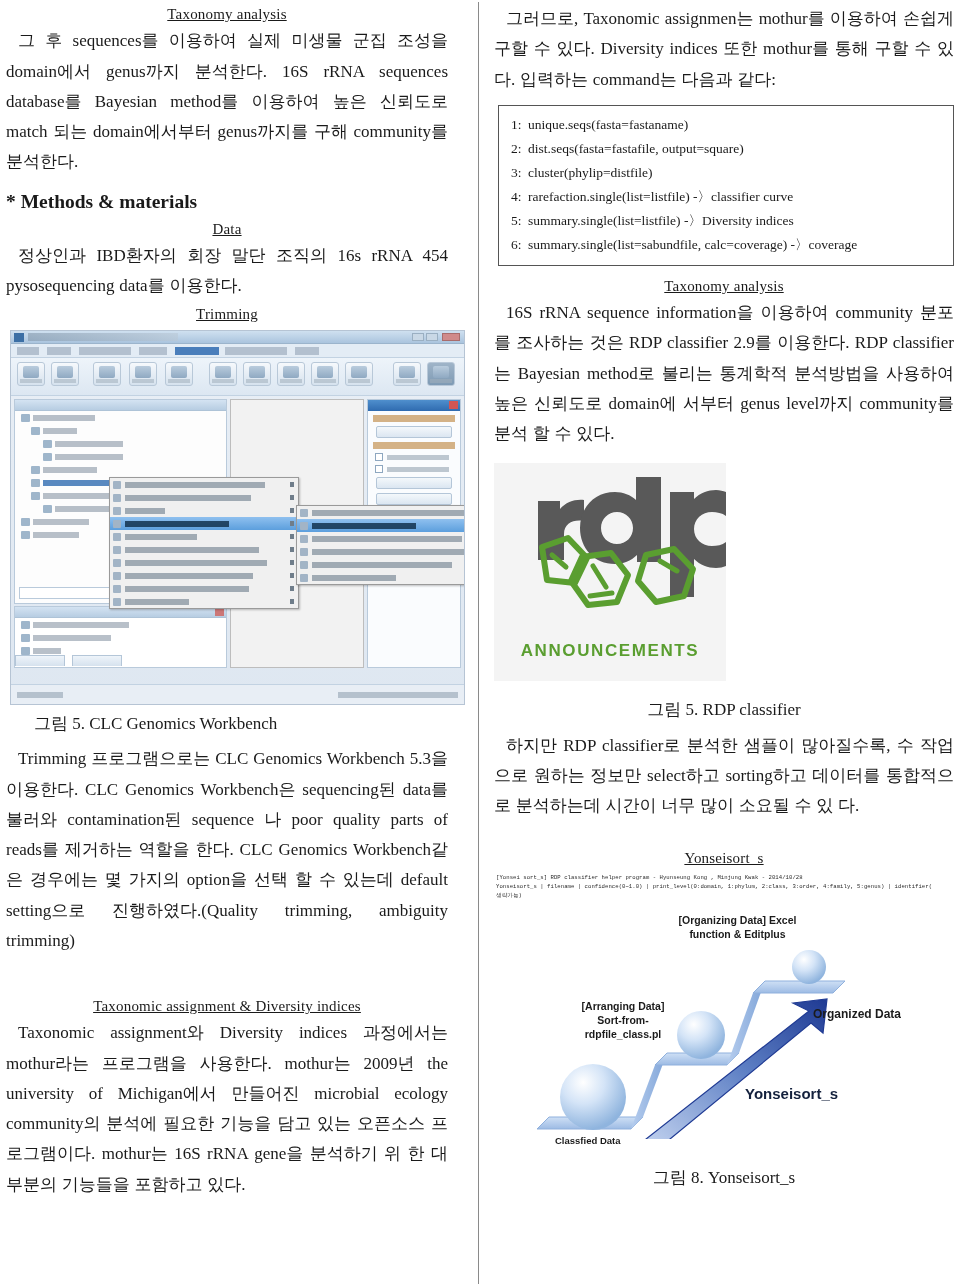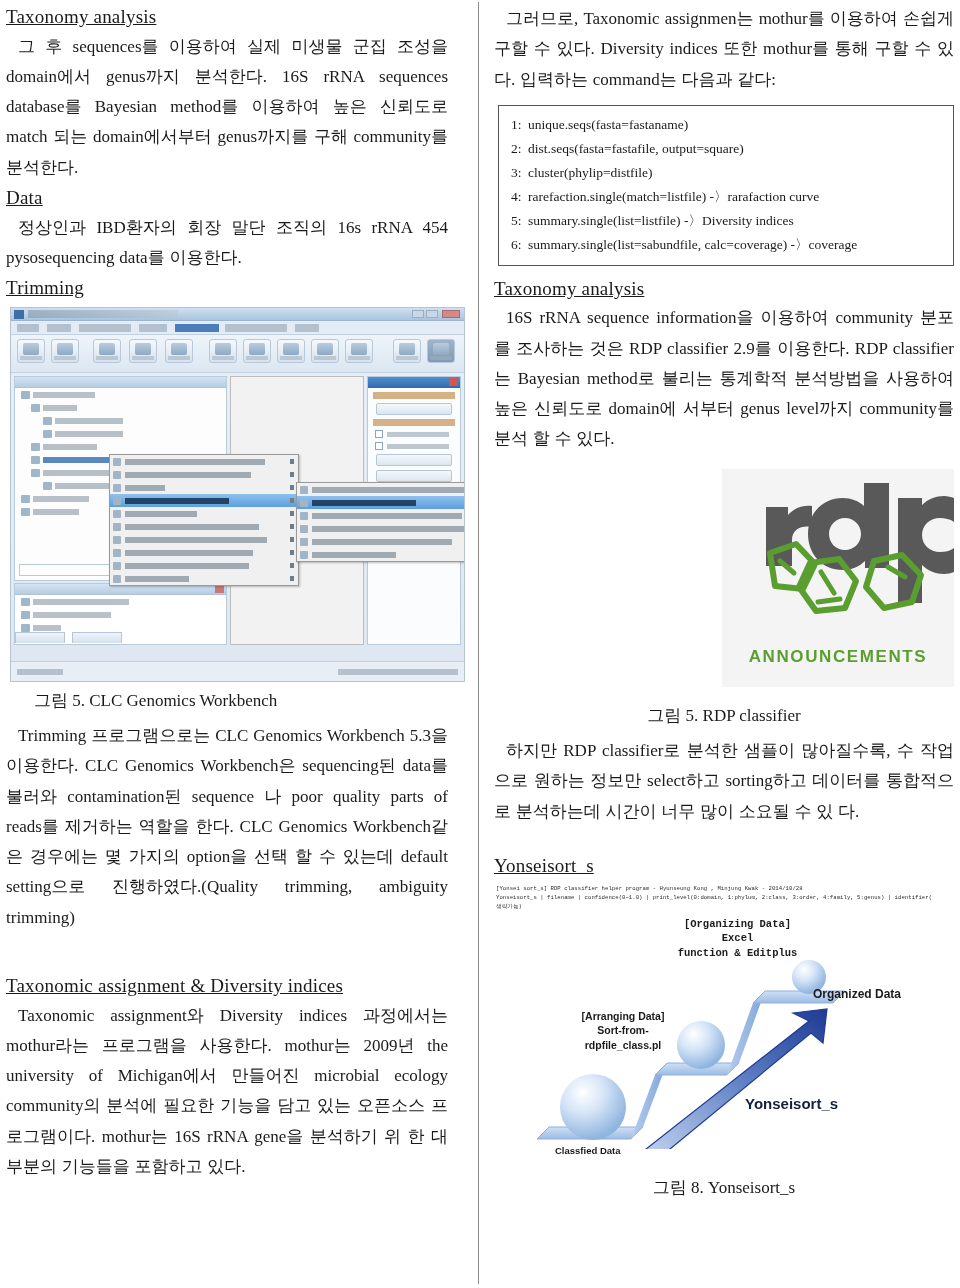--- a/index.html
+++ b/index.html
@@ -29,26 +29,27 @@
     position: absolute;
     left: 478px;
     top: 2px;
     bottom: 4px;
     width: 1px;
     background: #8a8a8a;
   }
   .col-right { width: 482px; padding-left: 16px; padding-right: 6px; }
 
   h2.head {
-    font-size: 19px;
+    font-size: 15px;
     font-weight: normal;
     margin: 0 0 2px 0;
     text-decoration: underline;
     letter-spacing: 0.2px;
     line-height: 1.35;
+    text-align: center;
   }
   h2.head-bold {
     font-size: 19.5px;
     font-weight: bold;
     margin: 10px 0 4px 0;
     text-decoration: none;
     line-height: 1.4;
   }
   p.body {
     font-size: 17px;
@@ -159,21 +160,21 @@
 
   .clc-status { position:absolute; left:0; right:0; bottom:0; height:20px;
      background:#e8eef5; border-top:1px solid #c2d2e2; }
   .clc-status .sl { position:absolute; left:6px; top:7px; width:46px; height:6px; background:#93a3b2; opacity:.6;}
   .clc-status .sr { position:absolute; right:6px; top:7px; width:120px; height:6px; background:#93a3b2; opacity:.6;}
   .clc-tabs { position:absolute; left:4px; bottom:20px; height:12px; }
   .clc-tabs span { display:inline-block; width:50px; height:11px; margin-right:3px;
      background:linear-gradient(#eef4fa,#d6e2ee); border:1px solid #b4c6d8; border-bottom:none; }
 
   
-  .rdp-wrap { display:flex; justify-content:flex-end; margin:14px 0 0 0; }
+  .rdp-wrap { display:flex; justify-content:flex-start; margin:14px 0 0 0; }
   .rdp { width:232px; height:218px; background:#f4f4f4; position:relative; }
 
   
   .mono-block {
     font-family: "Liberation Mono", monospace;
     font-size: 5.6px;
     line-height: 1.65;
     color: #2a2a2a;
     margin: 5px 0 6px 2px;
     letter-spacing: 0.05px;
@@ -203,20 +204,21 @@
 </head>
 <body>
 
 <div class="page">
 
   <div class="col col-left">
 
     <h2 class="head">Taxonomy analysis</h2>
     <p class="body">그 후 sequences를 이용하여 실제 미생물 군집 조성을 domain에서 genus까지 분석한다. 16S rRNA sequences database를 Bayesian method를 이용하여 높은 신뢰도로 match 되는 domain에서부터 genus까지를 구해 community를 분석한다.</p>
 
+    <h2 class="head-bold">* Methods &amp; materials</h2>
     <h2 class="head">Data</h2>
     <p class="body">정상인과 IBD환자의 회장 말단 조직의 16s rRNA 454 pysosequencing data를 이용한다.</p>
 
     <h2 class="head" style="">Trimming</h2>
 
     <div class="clc">
       <div class="clc-title">
         <span class="ticon"></span>
         <span class="tcap"></span>
         <span class="tbtn b1"></span>
@@ -481,21 +483,21 @@
       <div class="cmdline">
         <span class="cmdnum">1:</span><span>unique.seqs(fasta=fastaname)</span>
       </div>
       <div class="cmdline">
         <span class="cmdnum">2:</span><span>dist.seqs(fasta=fastafile, output=square)</span>
       </div>
       <div class="cmdline">
         <span class="cmdnum">3:</span><span>cluster(phylip=distfile)</span>
       </div>
       <div class="cmdline">
-        <span class="cmdnum">4:</span><span>rarefaction.single(match=listfile) -〉rarafaction curve</span>
+        <span class="cmdnum">4:</span><span>rarefaction.single(list=listfile) -〉classifier curve</span>
       </div>
       <div class="cmdline">
         <span class="cmdnum">5:</span><span>summary.single(list=listfile) -〉Diversity indices</span>
       </div>
       <div class="cmdline">
         <span class="cmdnum">6:</span><span>summary.single(list=sabundfile, calc=coverage) -〉coverage</span>
       </div>
     </div>
 
     <h2 class="head">Taxonomy analysis</h2>
@@ -583,23 +585,23 @@
 
           <circle cx="100" cy="190" r="33" fill="url(#sphG)"></circle>
           <circle cx="208" cy="128" r="24" fill="url(#sphG)"></circle>
           <circle cx="316" cy="60" r="17" fill="url(#sphG)"></circle>
 
           <g>
             <polygon points="148,236 316,104 300,96 334,92 330,126 318,116 160,246" fill="url(#arrG)" stroke="#1f3a93" stroke-width="1.2"></polygon>
           </g>
         </svg>
 
-        <div class="lbl" style="left:182px; top:0; width:125px;font-family:Liberation Mono, monospace;">[Organizing Data] Excel<br>function &amp; Editplus</div>
+        <div class="lbl" style="left:182px; top:6px; width:125px;">[Organizing Data] Excel<br>function &amp; Editplus</div>
         <div class="lbl" style="left:82px; top:92px; width:96px;">[Arranging Data]<br>Sort-from-<br>rdpfile_class.pl</div>
-        <div class="orgname" style="left:320px; top:70px;">Organized Data</div>
+        <div class="orgname" style="left:320px; top:100px;">Organized Data</div>
         <div class="bigname" style="left:252px; top:178px;">Yonseisort_s</div>
         <div class="clsname" style="left:62px; top:228px;">Classfied Data</div>
       </div>
     </div>
 
     <div class="figcap" style="margin-top:26px;">그림 8. Yonseisort_s</div>
   </div>
 </div>
 
 </body></html>

